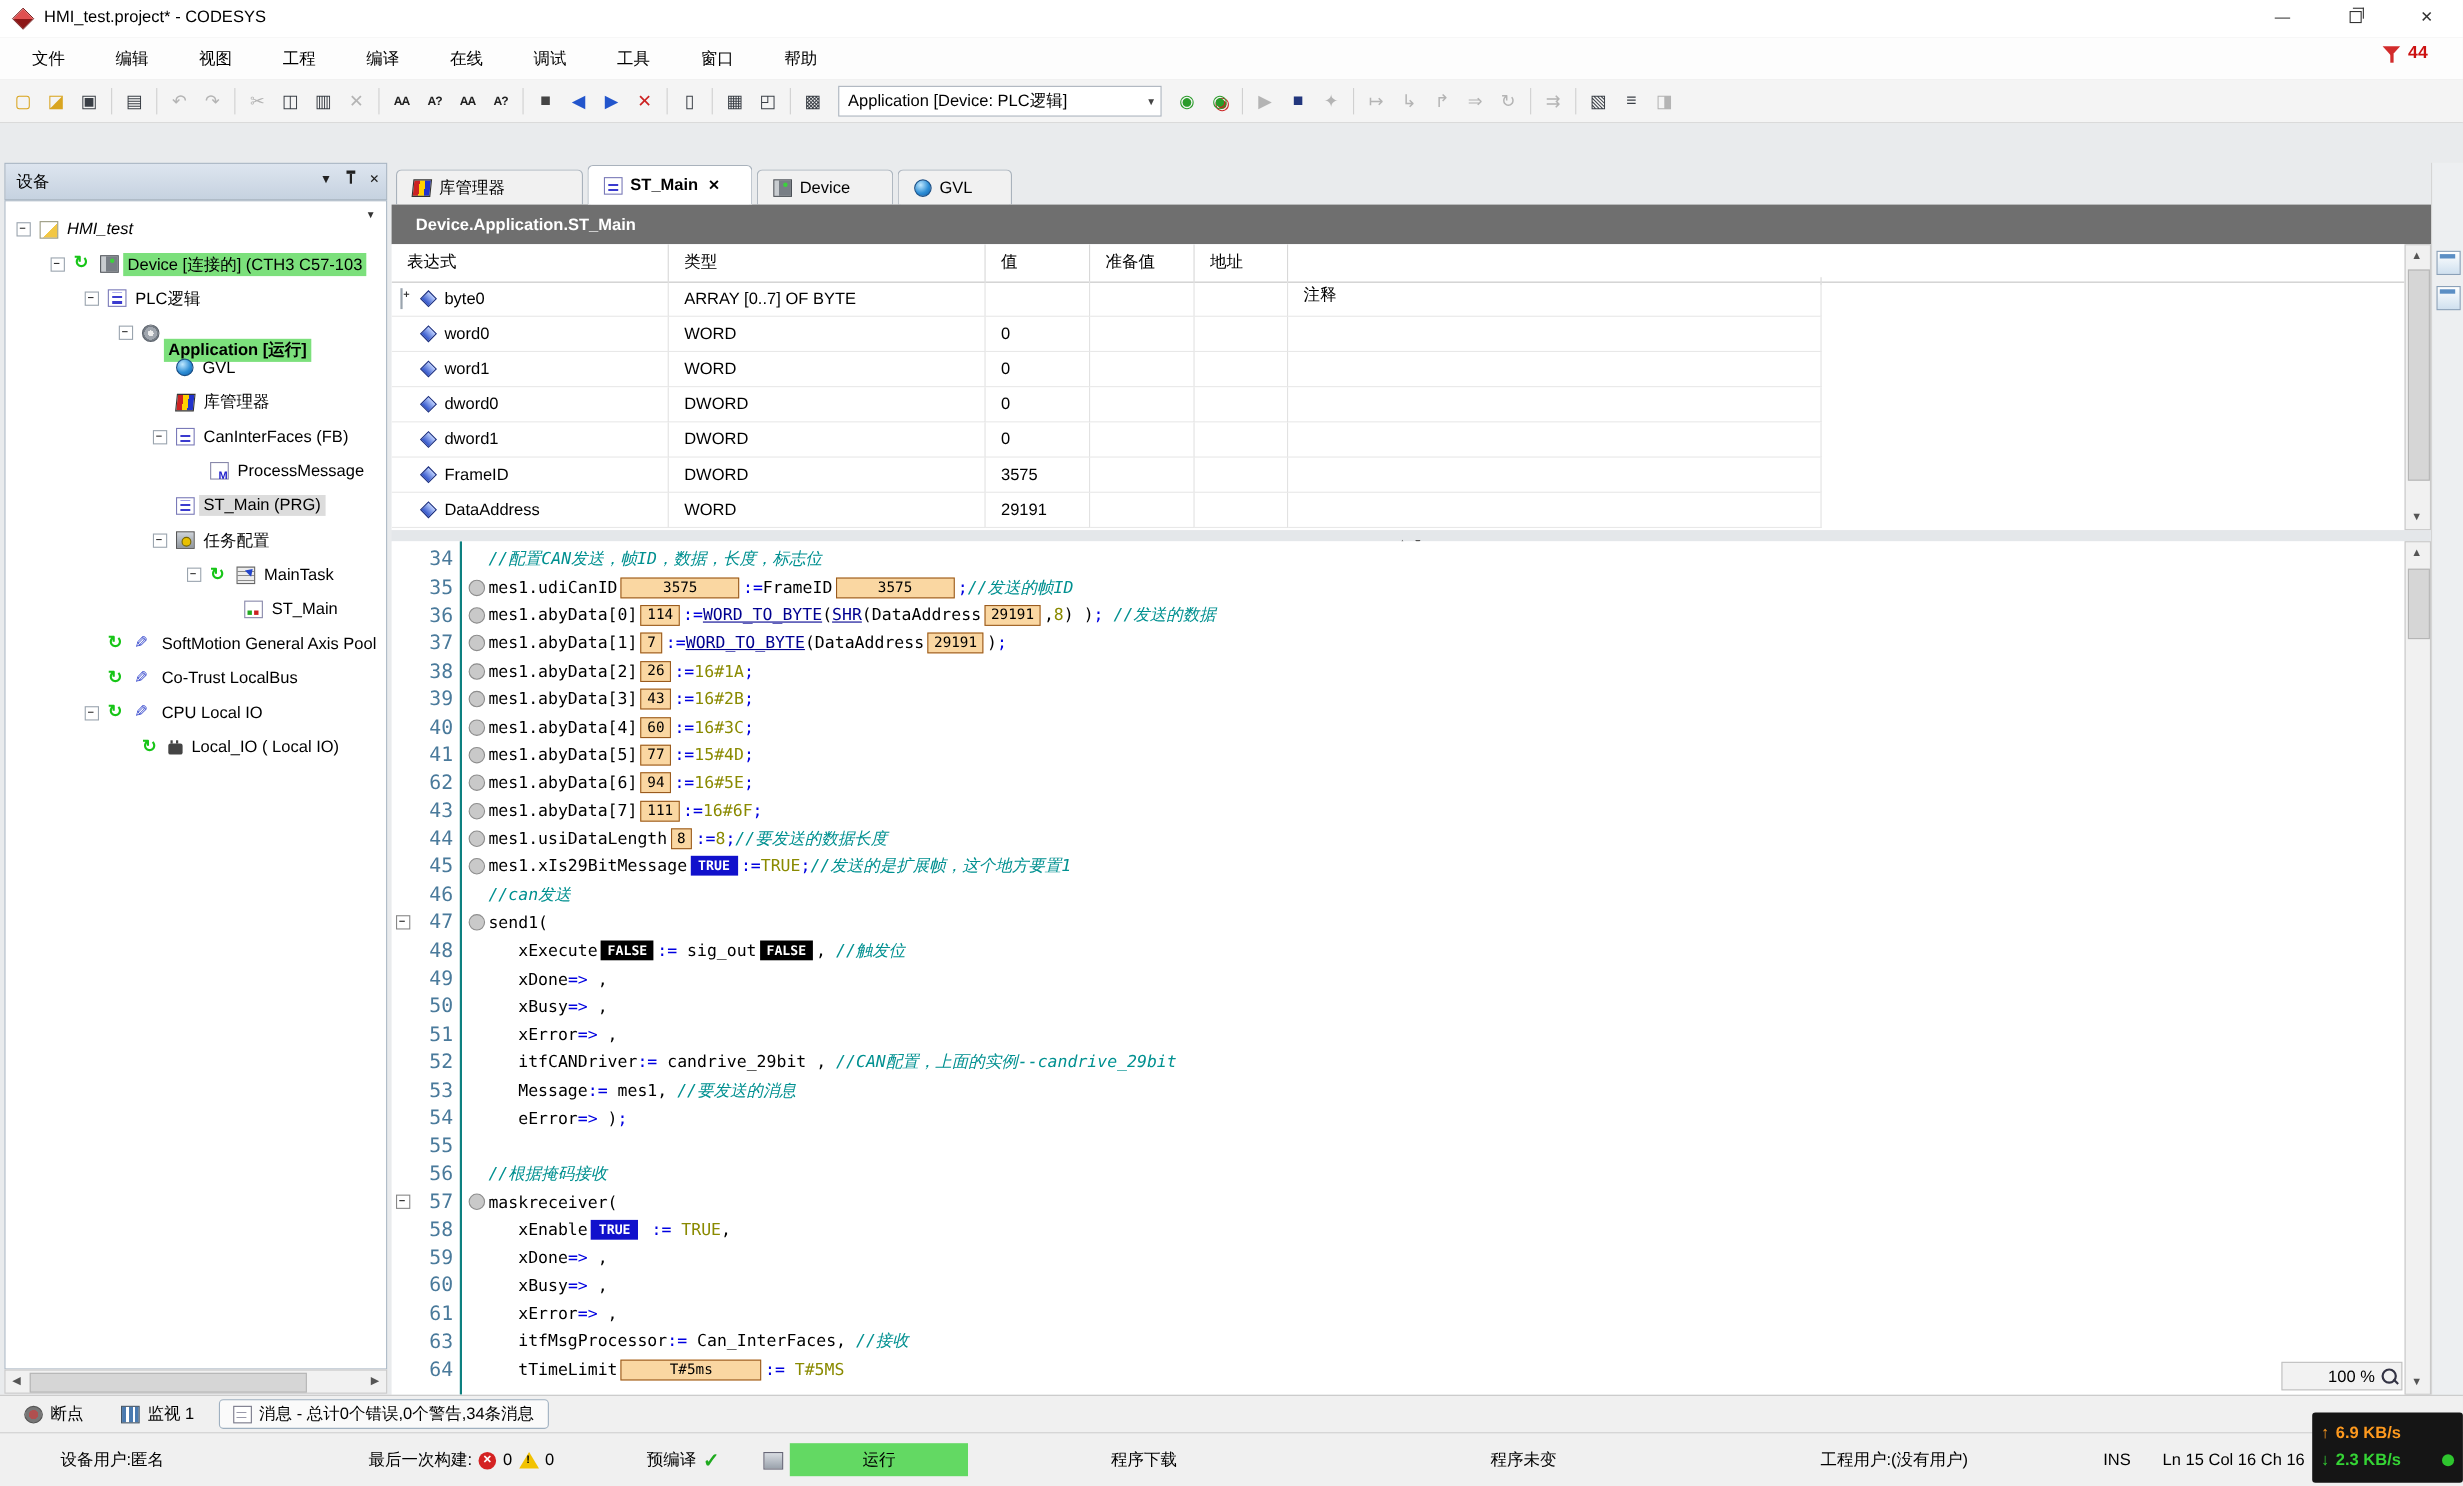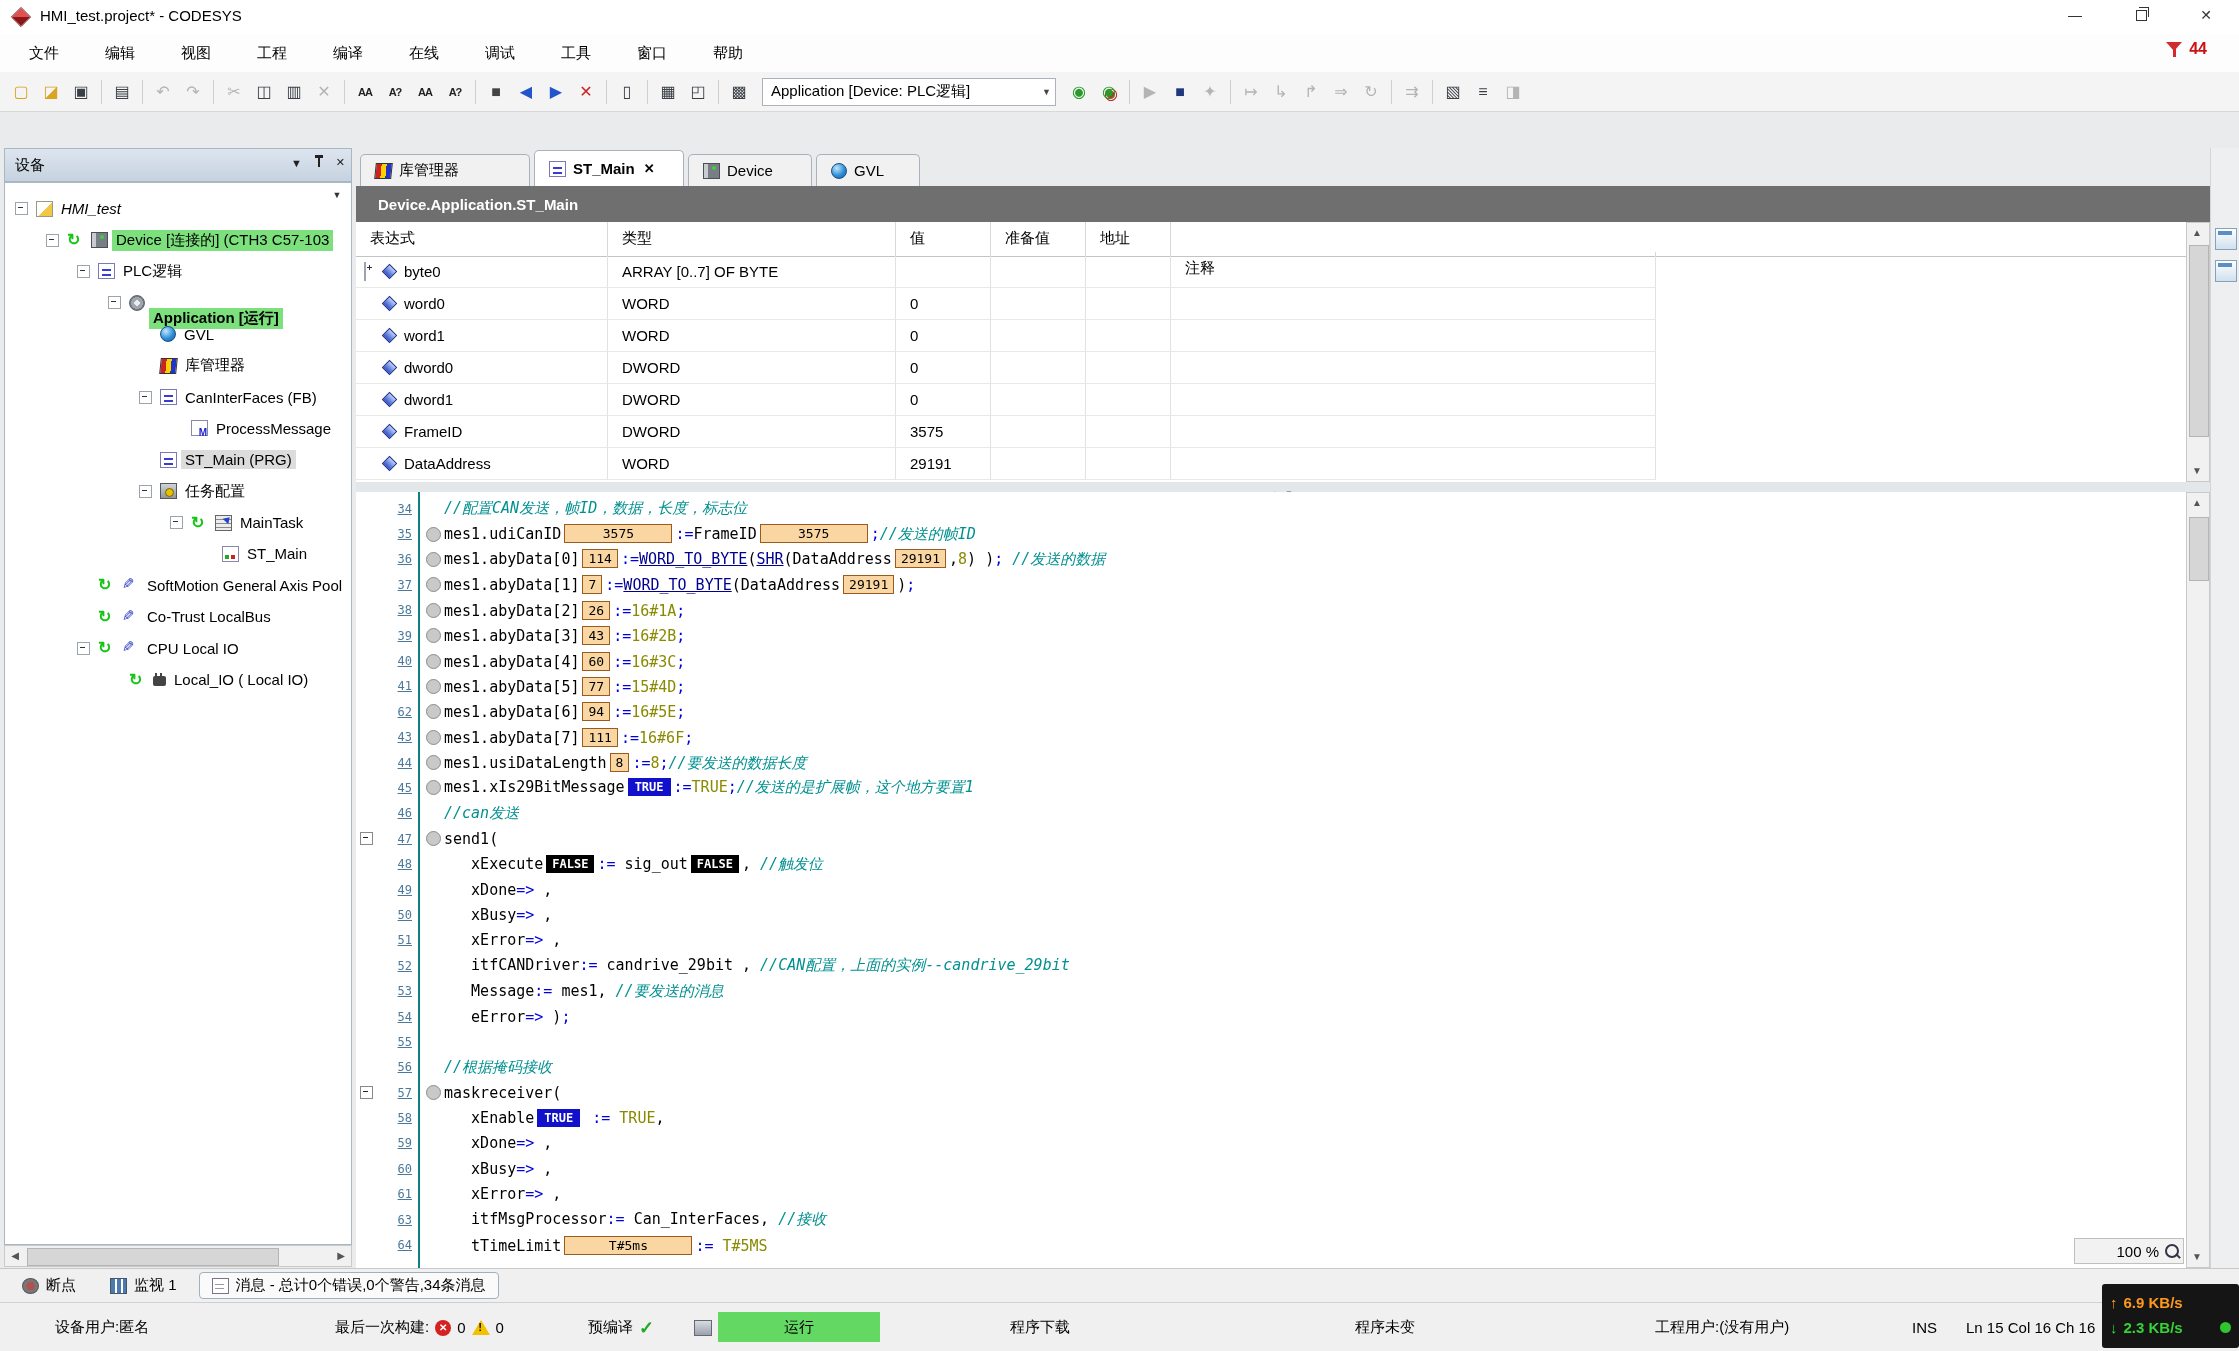--- a/index.html
+++ b/index.html
@@ -108,21 +108,21 @@
   #splitter{position:absolute;left:356px;top:370px;width:1854px;height:10px;background:#e4e7ea;text-align:center;}
   #splitter-grip{font-size:8px;color:#555;line-height:10px;letter-spacing:2px;}
   
   #editor{position:absolute;left:356px;top:380px;width:1830px;height:776px;background:#fff;overflow:hidden;}
   #gutter-line{position:absolute;left:62px;top:0;width:2px;height:100%;background:#0d8080;}
   #ed-lines{position:absolute;left:0;top:4px;width:1830px;font-family:"DejaVu Sans Mono",monospace;font-size:15px;}
   .cl{height:25.4px;display:flex;align-items:center;}
   .fold{width:20px;flex:none;display:flex;justify-content:center;}
   .foldbox{width:11px;height:11px;border:1px solid #888;background:#fff;position:relative;}
   .foldbox:after{content:"";position:absolute;left:2px;top:4px;width:5px;height:1px;background:#222;}
-  .lnum{width:36px;flex:none;text-align:right;padding-right:10px;color:#4a7a9b;font-size:12px;text-decoration:underline;}
+  .lnum{width:36px;flex:none;text-align:right;padding-right:10px;color:#4a7a9b;font-size:18px;}
   .bpcol{width:22px;flex:none;display:flex;justify-content:center;}
   .bpc{width:13px;height:13px;border-radius:50%;background:#c9c9c9;border:1px solid #8d8d8d;}
   .code{white-space:pre;}
   .s-t{color:#000;} .s-k{color:#0000e0;} .s-n{color:#8a8a00;}
   .s-f{color:#000090;text-decoration:underline;}
   .s-c{color:#009090;font-style:italic;}
   .mb{display:inline-block;border:1px solid #9a5b1e;background:#fad7a2;color:#000;font-size:13px;line-height:17px;padding:0 5px;margin:0 3px;text-align:center;vertical-align:1px;}
   .mb.w{min-width:96px;} .mb.w2{min-width:116px;}
   .mbt{display:inline-block;background:#1111cc;color:#fff;font-weight:bold;font-size:12px;line-height:18px;padding:0 7px;margin:0 3px;vertical-align:1px;}
   .mbf{display:inline-block;background:#000;color:#fff;font-weight:bold;font-size:12px;line-height:18px;padding:0 6px;margin:0 3px;vertical-align:1px;}

